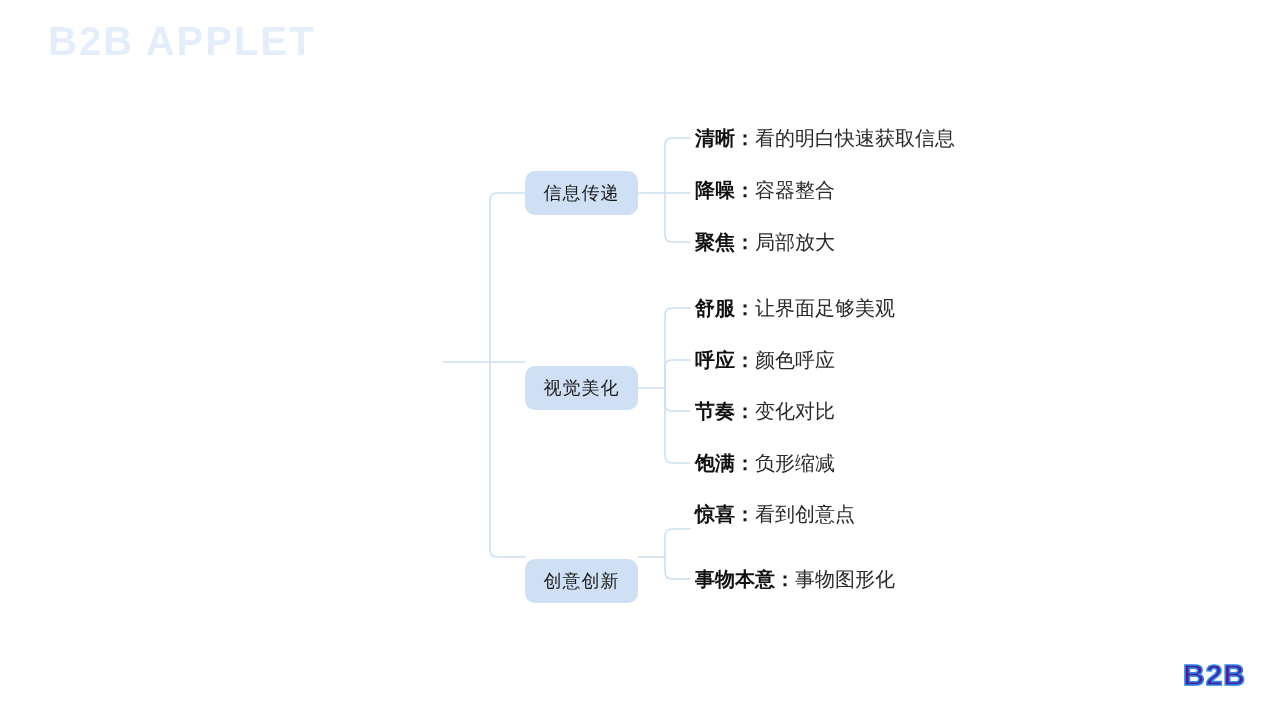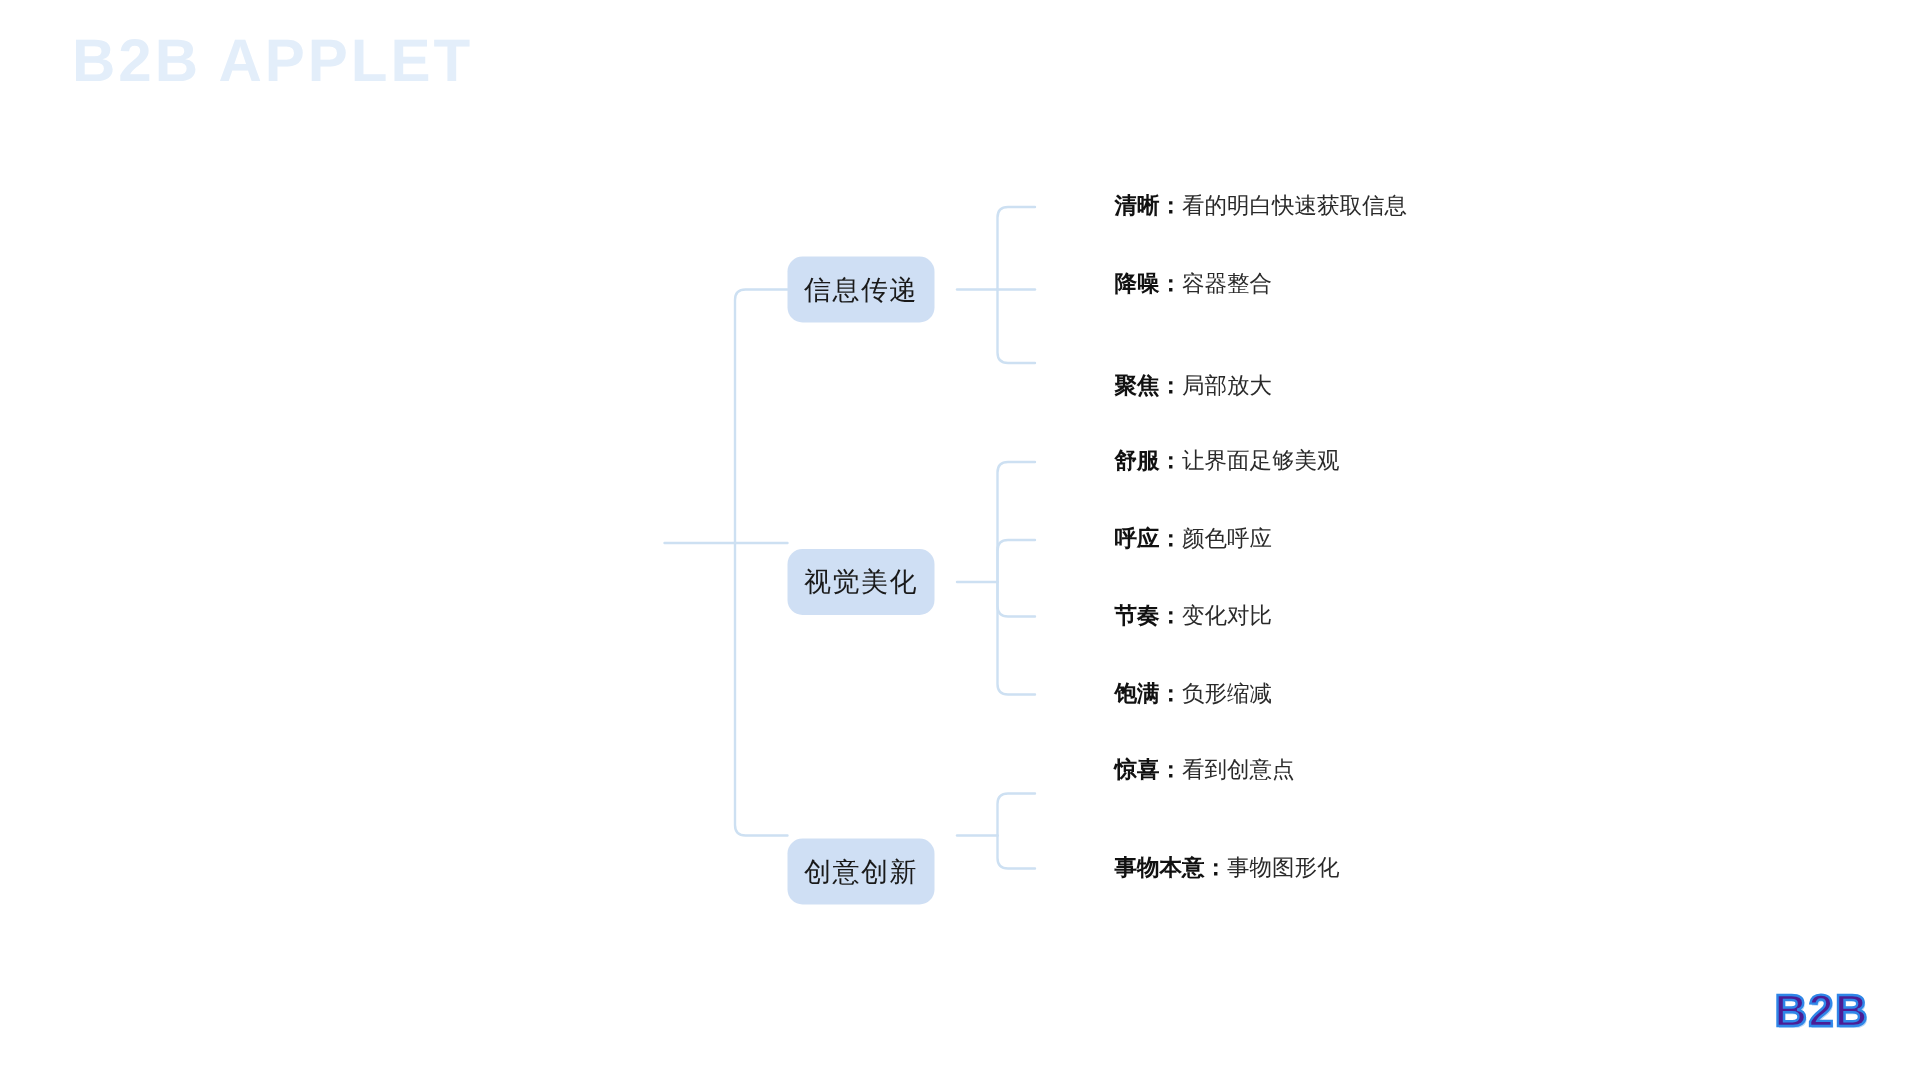--- a/index.html
+++ b/index.html
@@ -85,39 +85,38 @@
   .node.root {
     left: 282px;
     top: 337px;
     width: 161px;
     height: 51px;
     font-size: 19px;
     letter-spacing: 1px;
   }
   .node.branch {
     left: 525px;
-    width: 98px;
+    width: 113px;
     height: 44px;
     font-size: 18px;
     letter-spacing: 1px;
   }
   .node.branch.b0 { top: 171px; }
   .node.branch.b1 { top: 366px; }
   .node.branch.b2 { top: 559px; }
 
   
   .leaf {
     position: absolute;
     left: 695px;
-    font-size: 15px;
+    font-size: 20px;
     color: #1f1f1f;
     white-space: nowrap;
     line-height: 18px;
     transform: translateY(-50%);
-    margin-left: 48px;
   }
   .leaf .leaf-term {
     font-weight: 700;
     color: #111111;
   }
   .leaf .leaf-colon {
     font-weight: 700;
     color: #111111;
     letter-spacing: 0;
   }
@@ -182,21 +181,21 @@
     <div class="node branch b0">信息传递</div>
     <div class="node branch b1">视觉美化</div>
     <div class="node branch b2">创意创新</div>
 
     <div class="leaf" style="top:138px">
       <span class="leaf-term">清晰</span><span class="leaf-colon">：</span><span class="leaf-desc">看的明白快速获取信息</span>
     </div>
     <div class="leaf" style="top:190px">
       <span class="leaf-term">降噪</span><span class="leaf-colon">：</span><span class="leaf-desc">容器整合</span>
     </div>
-    <div class="leaf" style="top:258px">
+    <div class="leaf" style="top:242px">
       <span class="leaf-term">聚焦</span><span class="leaf-colon">：</span><span class="leaf-desc">局部放大</span>
     </div>
 
     <div class="leaf" style="top:308px">
       <span class="leaf-term">舒服</span><span class="leaf-colon">：</span><span class="leaf-desc">让界面足够美观</span>
     </div>
     <div class="leaf" style="top:360px">
       <span class="leaf-term">呼应</span><span class="leaf-colon">：</span><span class="leaf-desc">颜色呼应</span>
     </div>
     <div class="leaf" style="top:411px">

